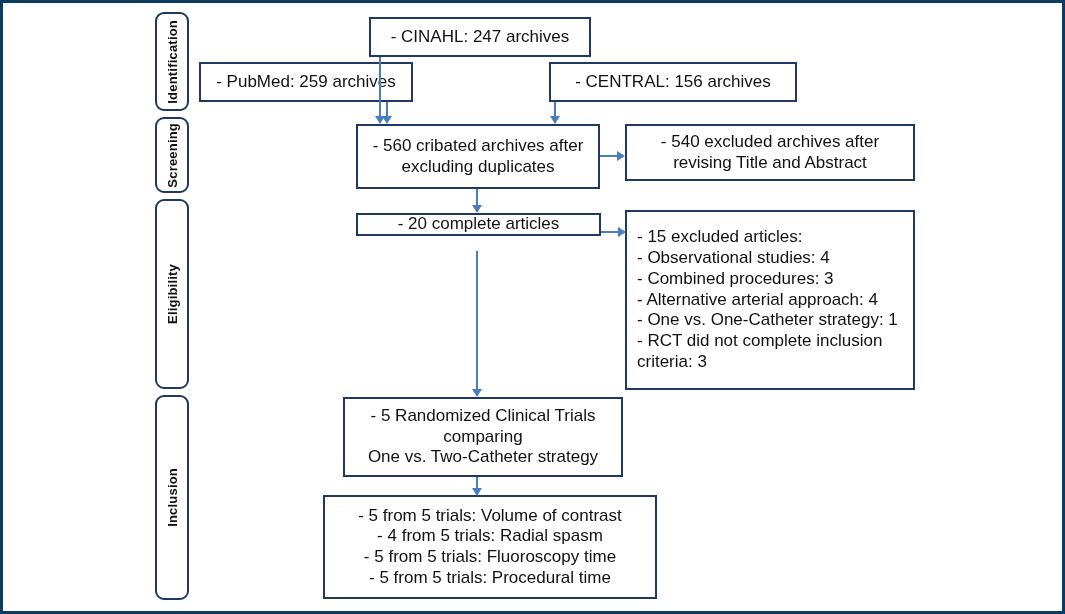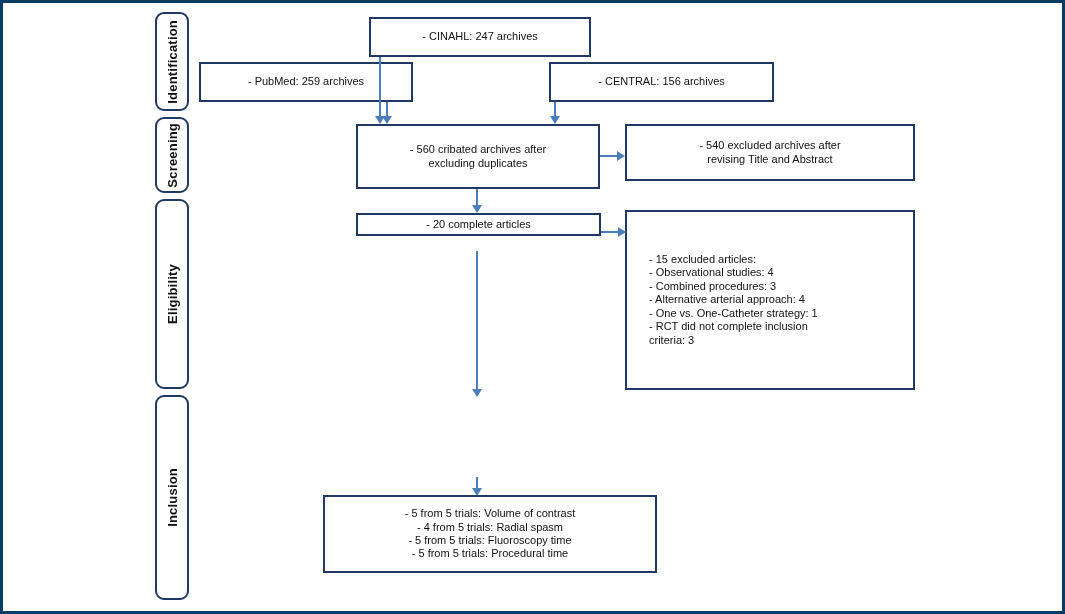--- a/index.html
+++ b/index.html
@@ -43,34 +43,34 @@
     position: absolute;
     box-sizing: border-box;
     border: 2.5px solid #1f3864;
     background: #ffffff;
     display: flex;
     align-items: center;
     justify-content: center;
     padding: 3px 8px;
   }
   .node .txt {
-    font-size: 11px;
+    font-size: 17px;
     line-height: 1.22;
     color: #111111;
     text-align: center;
     white-space: pre-line;
     font-family: "Liberation Sans", sans-serif;
   }
   .node.left-align .txt {
     text-align: left;
     width: 100%;
   }
   .node.left-align {
     justify-content: flex-end;
-    padding: 4px 22px;
+    padding: 4px 10px;
   }
   
   .arrow-v, .arrow-h {
     position: absolute;
   }
   .arrow-v .shaft {
     position: absolute;
     left: 50%;
     top: 0;
     width: 2px;
@@ -130,21 +130,21 @@
   </div>
 
   <div class="node" style="left:366px; top:14px; width:222px; height:40px;">
     <span class="txt">- CINAHL: 247 archives</span>
   </div>
 
   <div class="node" style="left:196px; top:59px; width:214px; height:40px;">
     <span class="txt">- PubMed: 259 archives</span>
   </div>
 
-  <div class="node" style="left:546px; top:59px; width:225px; height:40px;">
+  <div class="node" style="left:546px; top:59px; width:248px; height:40px;">
     <span class="txt">- CENTRAL: 156 archives</span>
   </div>
 
   <div class="arrow-v" style="left:371px; top:54px; width:12px; height:67px;">
     <div class="shaft"></div>
       <div class="head"></div>
   </div>
   <div class="arrow-v" style="left:378px; top:99px; width:12px; height:22px;">
     <div class="shaft"></div>
       <div class="head"></div>
@@ -191,26 +191,31 @@
   <div class="arrow-h" style="left:598px; top:223px; width:25px; height:12px;">
     <div class="shaft"></div>
       <div class="head"></div>
   </div>
 
   <div class="arrow-v" style="left:468px; top:248px; width:12px; height:146px;">
     <div class="shaft"></div>
       <div class="head"></div>
   </div>
 
+  <div class="node" style="left:340px; top:394px; width:280px; height:80px;">
+    <span class="txt">- 5 Randomized Clinical Trials
+comparing
+One vs. Two-Catheter strategy</span>
+  </div>
 
   <div class="arrow-v" style="left:468px; top:474px; width:12px; height:19px;">
     <div class="shaft"></div>
       <div class="head"></div>
   </div>
 
-  <div class="node" style="left:320px; top:492px; width:334px; height:78px;">
+  <div class="node" style="left:320px; top:492px; width:334px; height:104px;">
     <span class="txt">- 5 from 5 trials: Volume of contrast
 - 4 from 5 trials: Radial spasm
 - 5 from 5 trials: Fluoroscopy  time
 - 5 from 5 trials: Procedural time</span>
   </div>
 
 </div>
 
 </body></html>

